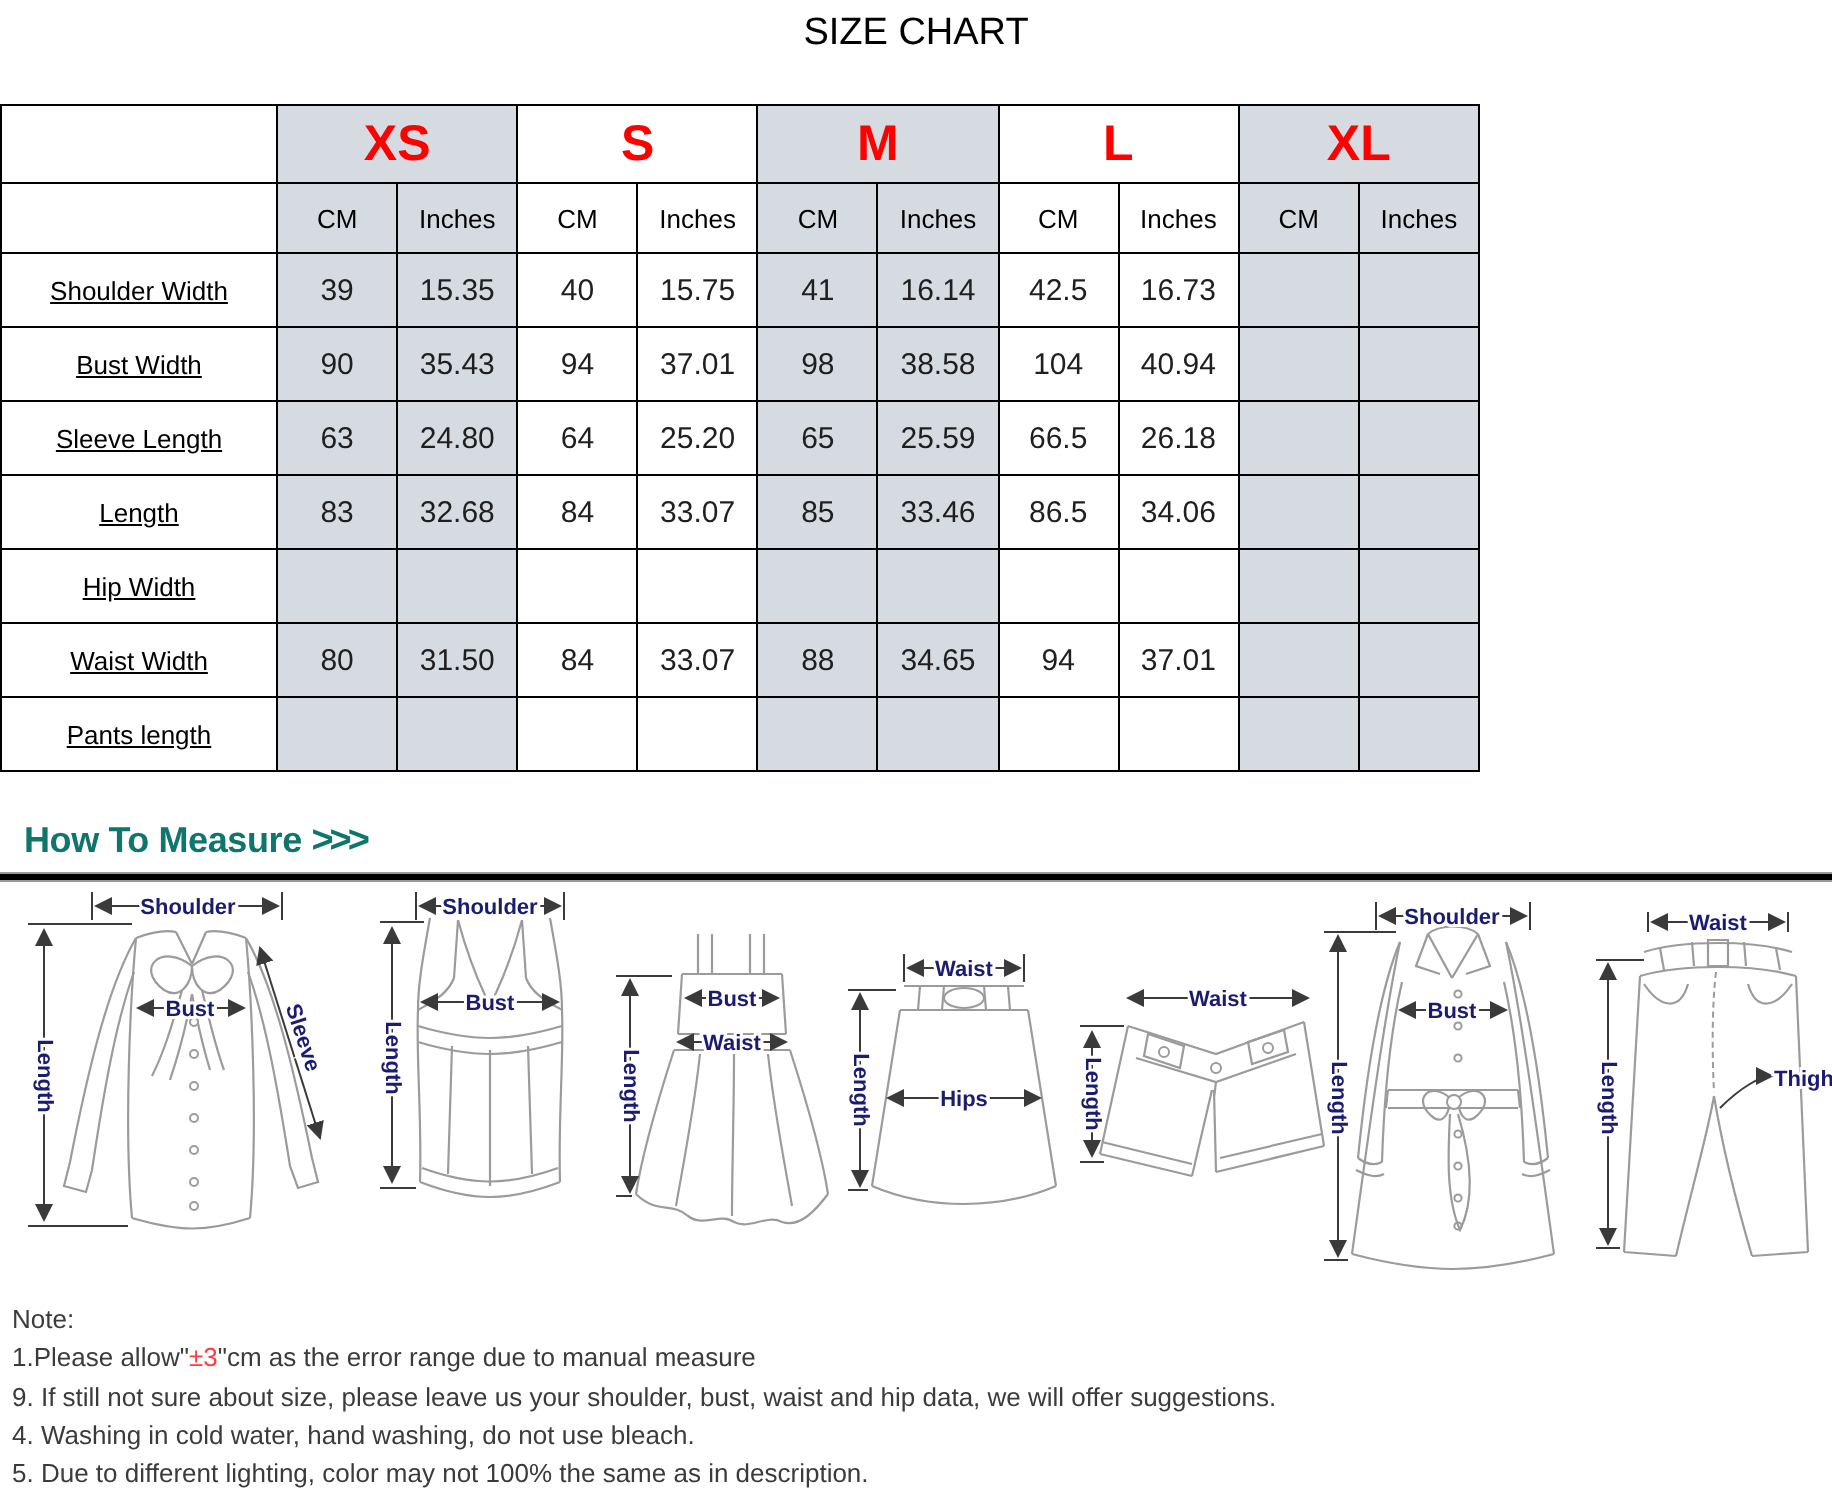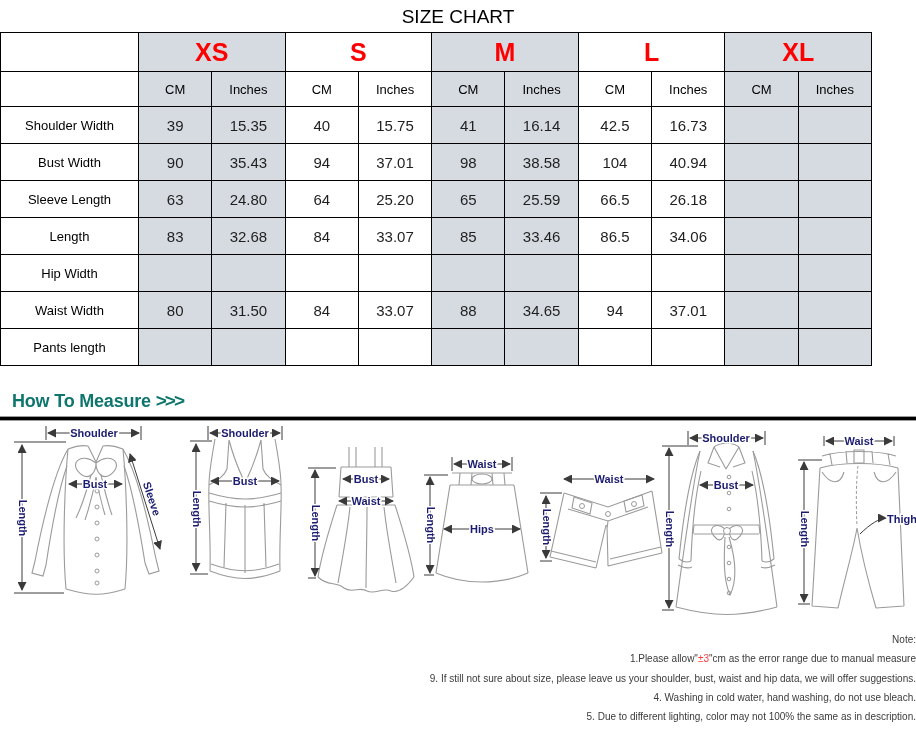--- a/index.html
+++ b/index.html
@@ -1,39 +1,39 @@
 <!DOCTYPE html>
 <html><head>
 <meta charset="utf-8">
 <style>
   html,body{margin:0;padding:0;background:#fff;}
   .page{position:relative;width:916px;height:753px;background:#fff;overflow:hidden;
         font-family:"Liberation Sans","DejaVu Sans",sans-serif;}
   .title{text-align:center;font-size:19px;font-weight:normal;color:#000;padding-top:6px;height:32px;box-sizing:border-box;}
-  table.size{width:872px;border-collapse:collapse;table-layout:fixed;}
+  table.size{width:740px;border-collapse:collapse;table-layout:fixed;margin-top:20px;}
   table.size col.c0{width:138px;}
   table.size th,table.size td{border:1px solid #000;text-align:center;vertical-align:middle;padding:0;overflow:hidden;}
   tr.sizerow th{height:38px;font-size:25px;font-weight:bold;color:#FF0000;}
   tr.unitrow th{height:34px;font-size:13px;font-weight:normal;color:#000;}
   tbody td{height:36px;font-size:15px;color:#1f1f1f;font-weight:normal;}
-  td.rowlabel{font-size:13px;color:#000;}
+  td.rowlabel{font-size:13px;color:#000;text-decoration:underline;}
   .sh{background:#d6dbe2;}
   .measure-head{margin:24px 0 4px 12px;font-size:18px;font-weight:bold;color:#0f766e;letter-spacing:-0.2px;}
   .measure-head .chev{letter-spacing:-2px;font-weight:900;font-size:19px;}
   .rule{height:5px;border-top:1px solid #9a9a9a;background:#000;border-bottom:1px solid #9a9a9a;box-sizing:border-box;width:916px;}
   .strip{position:relative;width:916px;height:205px;}
   .fig{position:absolute;overflow:visible;}
   .fig path,.fig line,.fig ellipse{fill:none;}
   .g{stroke:#9b9b9b;stroke-width:1.1;}
   .m{stroke:#3a3a3a;stroke-width:1;}
   .dash{stroke:#9b9b9b;stroke-width:1;stroke-dasharray:3,2;}
   .btn{fill:#fff;stroke:#9b9b9b;stroke-width:1;}
   .lbl{font-family:"Liberation Sans","DejaVu Sans",sans-serif;font-size:11px;font-weight:bold;fill:#1b1b6f;
        paint-order:stroke;stroke:#ffffff;stroke-width:3px;text-anchor:middle;}
-  .notes{margin:4px 0 0 6px;font-size:10px;color:#3b3b3b;line-height:19.3px;text-align:right;}
+  .notes{margin:4px 0 0 6px;font-size:13px;color:#3b3b3b;line-height:19.3px;}
   .notes .red{color:#ff3b3b;}
 </style>
 </head>
 <body>
 
 <svg width="0" height="0" style="position:absolute">
   <defs>
     <marker id="ar" markerWidth="9" markerHeight="9" viewBox="0 0 9 9" refX="8" refY="4.5" orient="auto-start-reverse" markerUnits="userSpaceOnUse">
       <path d="M0 0 L9 4.5 L0 9 Z" fill="#3a3a3a"></path>
     </marker>

